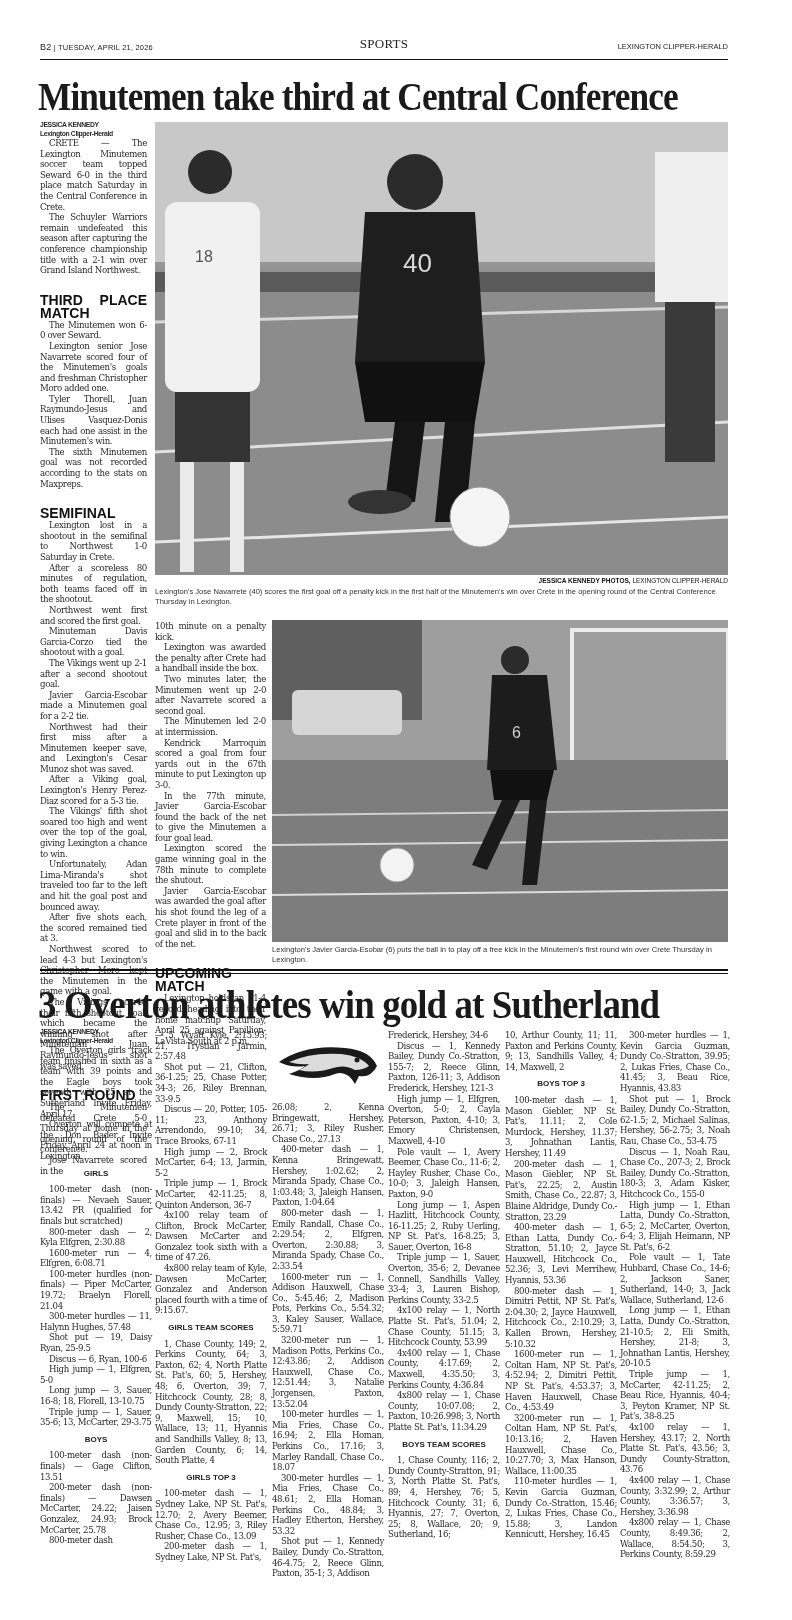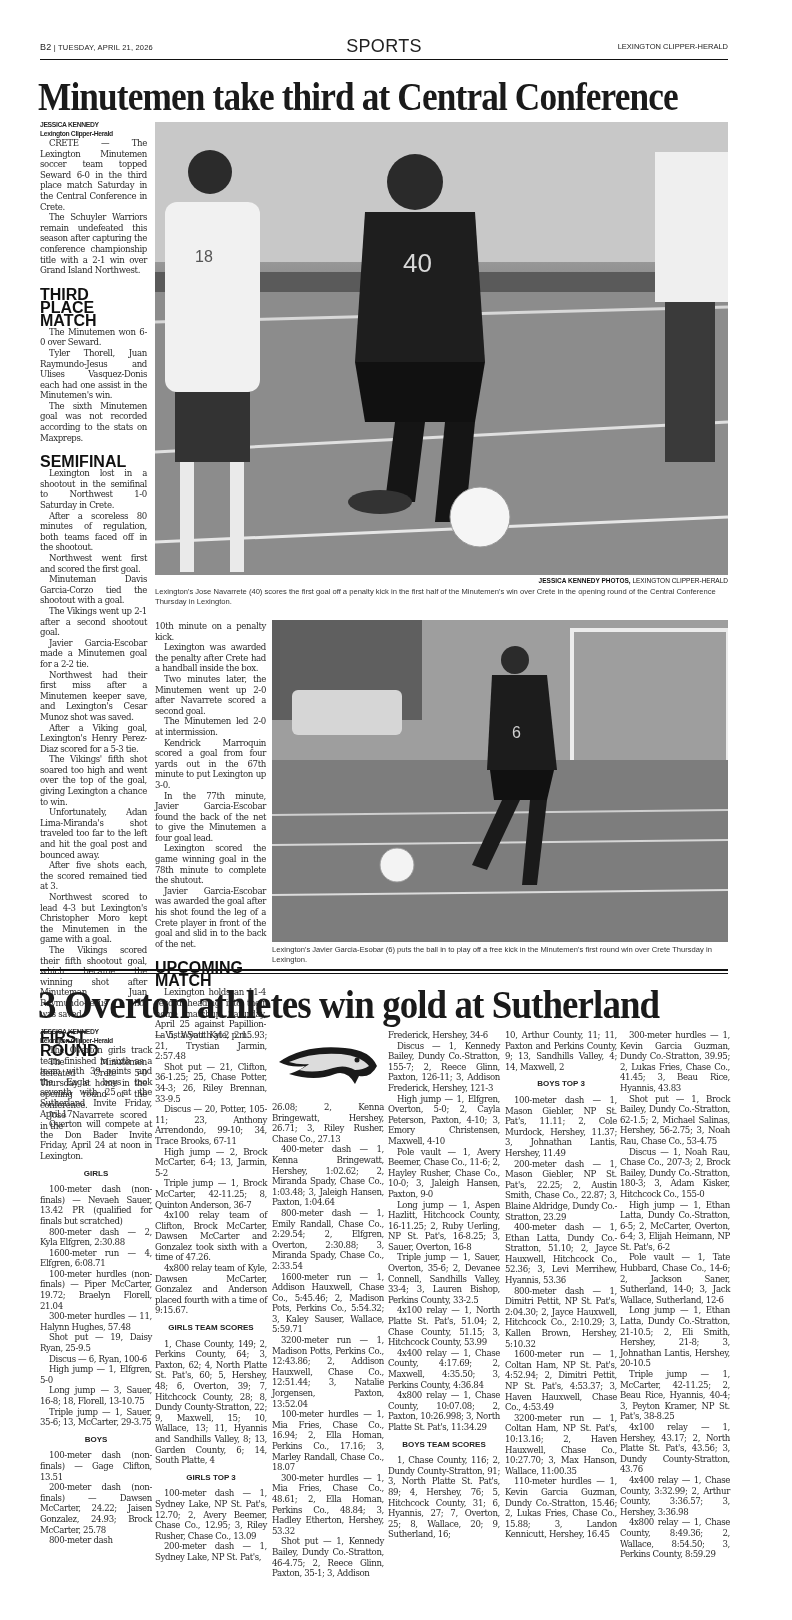--- a/index.html
+++ b/index.html
@@ -1,28 +1,28 @@
 <!DOCTYPE html>
 <html><head>
 <meta charset="utf-8">
 <style>
 *{box-sizing:border-box;margin:0;padding:0}
 body{width:792px;height:1620px;background:#fff;color:#222;font-family:"DejaVu Serif",serif;position:relative;overflow:hidden}
 .folio{position:absolute;left:40px;right:64px;top:38px;height:22px;border-bottom:1.5px solid #111;font-family:"Liberation Sans",sans-serif;font-size:7.5px;color:#222}
 .folio .left{position:absolute;left:0;top:4px;letter-spacing:.2px}
 .folio .left b{font-size:9px;font-weight:400}
-.folio .center{position:absolute;left:0;right:0;top:-2px;text-align:center;font-family:Liberation Sans, sans-serif;font-size:18px;letter-spacing:.3px}
+.folio .center{position:absolute;left:0;right:0;top:-2px;text-align:center;font-family:Liberation Serif, serif;font-size:13px;letter-spacing:.3px}
 .folio .right{position:absolute;right:0;top:4px}
 .headline{position:absolute;left:38px;width:700px;font-family:"Liberation Serif",serif;font-weight:700;color:#1a1a1a;white-space:nowrap;transform-origin:left top;letter-spacing:-1px}
 .h1{top:72px;font-size:41px;transform:scaleX(.86)}
 .h2{top:980px;font-size:41px;transform:scaleX(.9)}
 .col{position:absolute;font-size:8.6px;line-height:10.6px;text-align:justify;color:#2a2a2a;font-family:"DejaVu Serif",serif;letter-spacing:-.35px}
 .col p{text-indent:9px}
 .byline{font-family:"Liberation Sans",sans-serif;font-size:6.8px;line-height:8.5px;font-weight:700;text-indent:0!important}
-.subhead{font-family:"Liberation Sans",sans-serif;font-weight:700;font-size:16px;line-height:13px;margin-top:12px;color:#111;letter-spacing:0}
+.subhead{font-family:"Liberation Sans",sans-serif;font-weight:700;font-size:14px;line-height:13px;margin-top:18px;color:#111;letter-spacing:0}
 .boxhead{font-family:"Liberation Sans",sans-serif;font-weight:700;font-size:8px;text-align:center;margin:7px 0 5px;color:#222;letter-spacing:0}
 .photo{position:absolute;overflow:hidden;background:#777}
 .credit{position:absolute;font-family:"Liberation Sans",sans-serif;font-size:6.5px;color:#111;text-align:right}
 .caption{position:absolute;font-family:"Liberation Sans",sans-serif;font-size:7.6px;line-height:10px;color:#333}
 .rule-double{position:absolute;left:40px;width:688px;top:969px;height:5px;border-top:2px solid #111;border-bottom:1px solid #111}
 </style>
 </head>
 <body>
 
 <div class="folio">
@@ -33,20 +33,21 @@
 
 <div class="headline h1">Minutemen take third at Central Conference</div>
 
 <div class="col" style="left:40px;top:121px;width:107px">
   <p class="byline">JESSICA KENNEDY</p>
   <p class="byline org" style="font-weight:600">Lexington Clipper-Herald</p>
   <p>CRETE — The Lexington Minutemen soccer team topped Seward 6-0 in the third place match Saturday in the Central Conference in Crete.</p>
   <p>The Schuyler Warriors remain undefeated this season after capturing the conference championship title with a 2-1 win over Grand Island Northwest.</p>
   <div class="subhead">THIRD PLACE MATCH</div>
   <p>The Minutemen won 6-0 over Seward.</p>
+  <p>Lexington senior Jose Navarrete scored four of the Minutemen's goals and freshman Christopher Moro added one.</p>
   <p>Tyler Thorell, Juan Raymundo-Jesus and Ulises Vasquez-Donis each had one assist in the Minutemen's win.</p>
   <p>The sixth Minutemen goal was not recorded according to the stats on Maxpreps.</p>
   <div class="subhead">SEMIFINAL</div>
   <p>Lexington lost in a shootout in the semifinal to Northwest 1-0 Saturday in Crete.</p>
   <p>After a scoreless 80 minutes of regulation, both teams faced off in the shootout.</p>
   <p>Northwest went first and scored the first goal.</p>
   <p>Minuteman Davis Garcia-Corzo tied the shootout with a goal.</p>
   <p>The Vikings went up 2-1 after a second shootout goal.</p>
   <p>Javier Garcia-Escobar made a Minutemen goal for a 2-2 tie.</p>
   <p>Northwest had their first miss after a Minutemen keeper save, and Lexington's Cesar Munoz shot was saved.</p>

